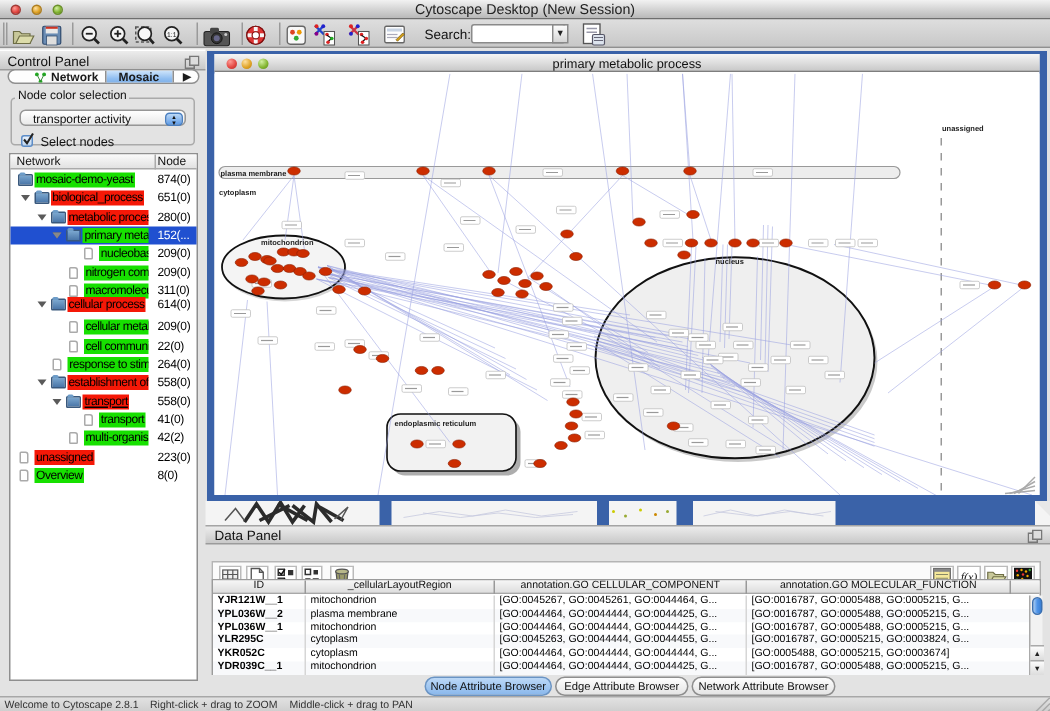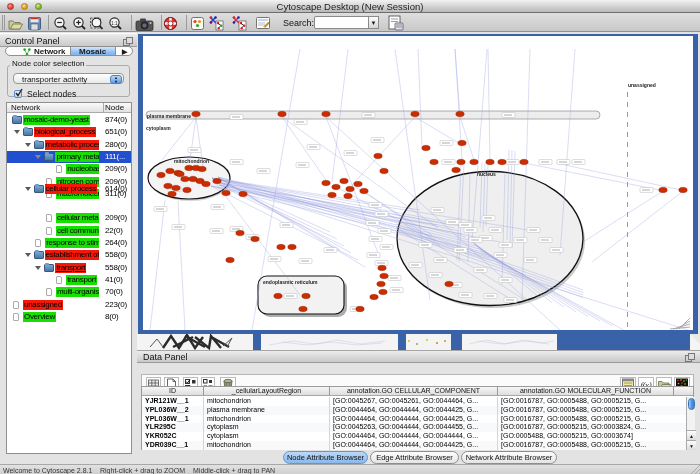--- a/index.html
+++ b/index.html
@@ -250,38 +250,38 @@
           <div class="arr" style="left:17.6px;"></div>
           <div class="folder" style="left:26.6px;"></div>
           <span class="lbl red" style="left:37.6px;max-width:54.400000000000006px;">metabolic process</span>
           <span class="val" style="">280(0)</span>
         </div>
         <div class="trow" style="top:47.9px;background:#2050d0;">
           <div class="arr" style="left:28.400000000000006px;"></div>
           <div class="arr" style="left:28.400000000000006px;border-top-color:#888;"></div>
           <div class="folder" style="left:37.400000000000006px;"></div>
           <span class="lbl green" style="left:48.400000000000006px;max-width:43.599999999999994px;">primary metabo</span>
-          <span class="val" style="color:#fff;">111(...</span>
+          <span class="val" style="color:#fff;">152(...</span>
         </div>
         <div class="trow" style="top:60.2px;">
           <div class="page" style="left:49.2px;"></div>
           <span class="lbl green" style="left:59.2px;max-width:32.8px;">nucleobase-</span>
           <span class="val" style="">209(0)</span>
         </div>
         <div class="trow" style="top:72.5px;">
           <div class="page" style="left:38.94px;"></div>
           <span class="lbl green" style="left:48.94px;max-width:43.06px;">nitrogen compo</span>
           <span class="val" style="">209(0)</span>
         </div>
         <div class="trow" style="top:84.8px;">
           <div class="page" style="left:38.94px;"></div>
           <span class="lbl green" style="left:48.94px;max-width:43.06px;">macromolecule</span>
           <span class="val" style="">311(0)</span>
         </div>
-        <div class="trow" style="top:80px;">
+        <div class="trow" style="top:94px;">
           <div class="arr" style="left:17.6px;"></div>
           <div class="folder" style="left:26.6px;"></div>
           <span class="lbl red" style="left:37.6px;max-width:54.400000000000006px;">cellular process</span>
           <span class="val" style="">614(0)</span>
         </div>
         <div class="trow" style="top:109.4px;">
           <div class="page" style="left:38.94px;"></div>
           <span class="lbl green" style="left:48.94px;max-width:43.06px;">cellular metabo</span>
           <span class="val" style="">209(0)</span>
         </div>
@@ -308,37 +308,43 @@
           <span class="val" style="">558(0)</span>
         </div>
         <div class="trow" style="top:170.9px;">
           <div class="page" style="left:49.2px;"></div>
           <span class="lbl green" style="left:59.2px;max-width:32.8px;">transport</span>
           <span class="val" style="">41(0)</span>
         </div>
         <div class="trow" style="top:183.2px;">
           <div class="page" style="left:38.94px;"></div>
           <span class="lbl green" style="left:48.94px;max-width:43.06px;">multi-organism pro</span>
-          <span class="val" style="">70(0)</span>
+          <span class="val" style="">42(2)</span>
         </div>
         <div class="trow" style="top:195.5px;">
           <div class="page" style="left:6px;"></div>
           <span class="lbl red" style="left:16px;max-width:76px;">unassigned</span>
           <span class="val" style="">223(0)</span>
         </div>
         <div class="trow" style="top:207.8px;">
           <div class="page" style="left:6px;"></div>
           <span class="lbl green" style="left:16px;max-width:76px;">Overview</span>
           <span class="val" style="">8(0)</span>
         </div>
       </div>
   </div>
 </div>
 
 <div class="abs" id="netwin">
+  <div class="abs" id="nettitle">
+    <div class="abs tl" style="left:7.5px;background:radial-gradient(circle at 35% 30%,#ff9a94,#e0443e 60%,#b03330);"></div>
+    <div class="abs tl" style="left:18px;background:radial-gradient(circle at 35% 30%,#ffe0a0,#dea123 60%,#b57d1a);"></div>
+    <div class="abs tl" style="left:28.5px;background:radial-gradient(circle at 35% 30%,#d2f0a0,#81b32e 60%,#5e8c20);"></div>
+    <span>primary metabolic process</span>
+  </div>
   <div class="abs" id="canvas" style="left:0;top:13px;width:550px;height:281px;background:#fff;overflow:hidden;">
     <svg id="graph" width="550" height="281" viewBox="0 0 550 281">
         <rect x="3" y="62" width="454" height="8" rx="4" fill="#ededed" stroke="#999" stroke-width="0.8"></rect>
         <ellipse cx="47" cy="131" rx="41" ry="21" fill="#ccc" opacity="0.8"></ellipse>
         <ellipse cx="46" cy="129" rx="41" ry="21" fill="#f4f4f4" stroke="#111" stroke-width="1.2"></ellipse>
         <ellipse cx="349" cy="192" rx="93" ry="67" fill="#bbb" opacity="0.8"></ellipse>
         <ellipse cx="347" cy="189.5" rx="93" ry="67" fill="#efefef" stroke="#111" stroke-width="1.3"></ellipse>
         <rect x="118" y="230" width="86" height="38" rx="9" fill="#999" opacity="0.8"></rect>
         <rect x="115" y="227" width="86" height="38" rx="9" fill="#f2f2f2" stroke="#111" stroke-width="1.1"></rect>
         <line x1="484.5" y1="43" x2="484.5" y2="279" stroke="#999" stroke-width="1" stroke-dasharray="5 5"></line>

